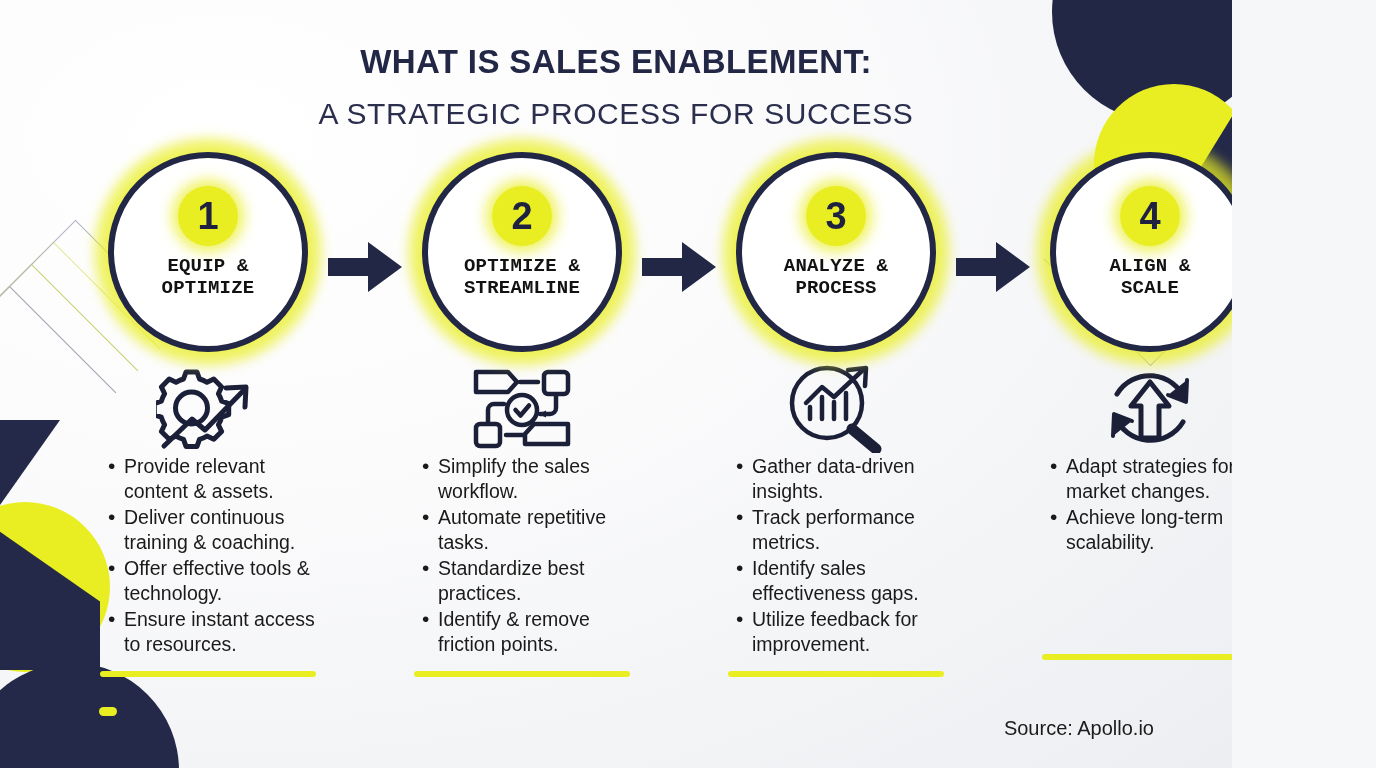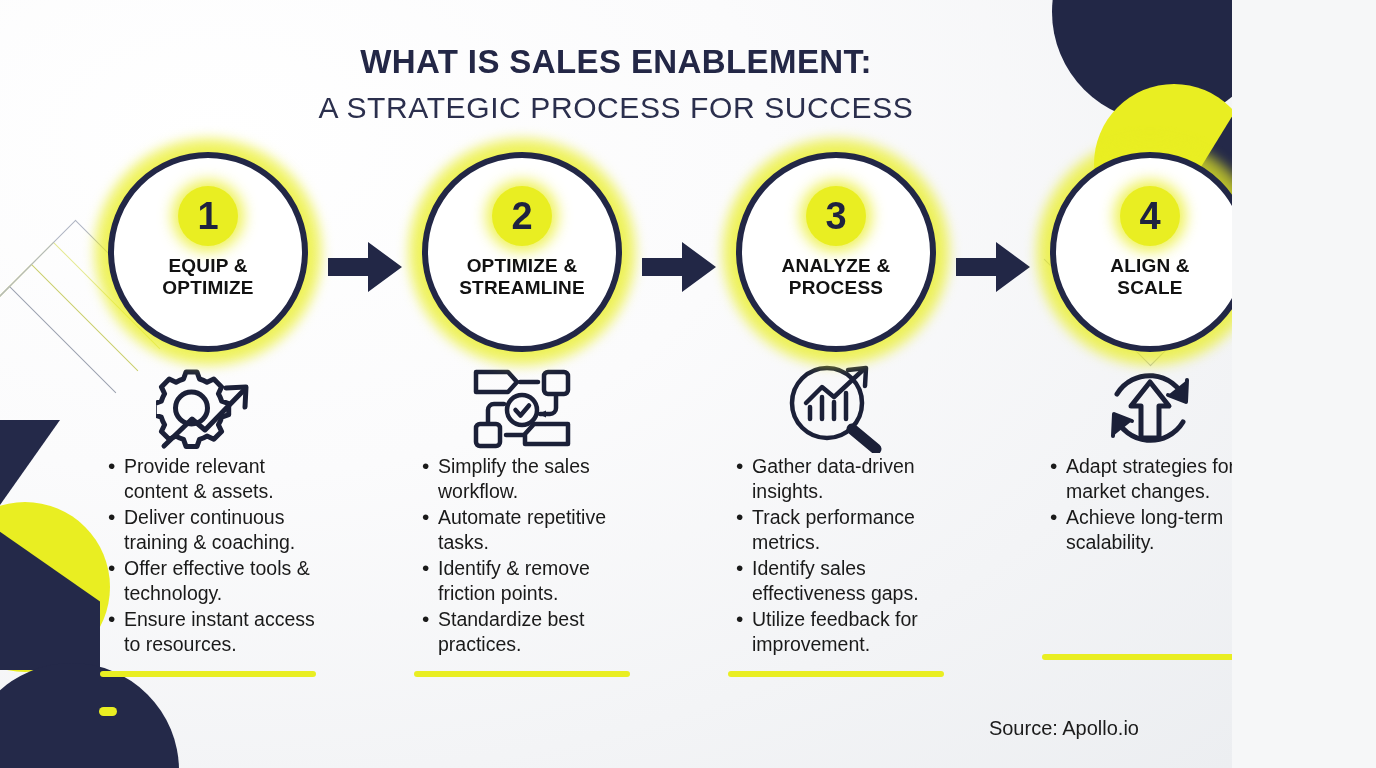--- a/index.html
+++ b/index.html
@@ -120,21 +120,21 @@
     letter-spacing: 0.4px;
     color: #232746;
     line-height: 1.12;
   }
   .title-sub {
     font-size: 30px;
     font-weight: 300;
     letter-spacing: 0.6px;
     color: #2b2f4d;
     line-height: 1.25;
-    margin-top: 8px;
+    margin-top: 14px;
   }
 
   
   .steps {
     position: absolute;
     top: 152px; left: 84px; right: 60px;
     display: flex;
     align-items: flex-start;
   }
   .step { position: relative; width: 248px; flex: none; }
@@ -192,20 +192,21 @@
   }
   .circle-label {
     margin-top: 9px;
     font-size: 19px;
     font-weight: bold;
     color: #121212;
     text-align: center;
     line-height: 1.18;
     letter-spacing: 0.2px;
     max-width: 170px;
+    font-family: Liberation Mono, monospace;
   }
 
   .icon-box {
     height: 92px;
     margin-top: 10px;
     display: flex;
     align-items: center;
     justify-content: center;
   }
   .icon-box svg { display: block; }
@@ -234,21 +235,21 @@
 
   .underbar {
     height: 6px;
     border-radius: 4px;
     background: #e9ee22;
     margin: 14px 16px 0 16px;
   }
 
   .source {
     position: absolute;
-    right: 93px;
+    right: 78px;
     bottom: 28px;
     font-size: 20px;
     color: #1b1b1b;
   }
 </style>
 </head>
 <body>
 
 <div class="canvas">
 
@@ -343,22 +344,22 @@
           <path d="M86 32 V44 a6 6 0 0 1 -6 6 H70"></path>
           <path d="M76 46.5 L68.5 50 L76 53.5" fill="#1b2038" stroke="none"></path>
           <path d="M18 58 V46 a6 6 0 0 1 6 -6 H34"></path>
           <path d="M54 71 H36"></path>
           <path d="M42 69.5 L34.5 71 L42 72.5" fill="#1b2038" stroke="none"></path>
         </svg>
       </div>
       <ul class="bullets">
         <li>Simplify the sales workflow.</li>
         <li>Automate repetitive tasks.</li>
+        <li>Standardize best practices.</li>
         <li>Identify &amp; remove friction points.</li>
-        <li>Standardize best practices.</li>
       </ul>
       <div class="underbar"></div>
     </div>
 
     <div class="connector">
       <svg class="arrow" viewBox="0 0 74 54">
         <path d="M0 18 H40 V2 L74 27 L40 52 V36 H0 Z" fill="#222746"></path>
       </svg>
     </div>
 

